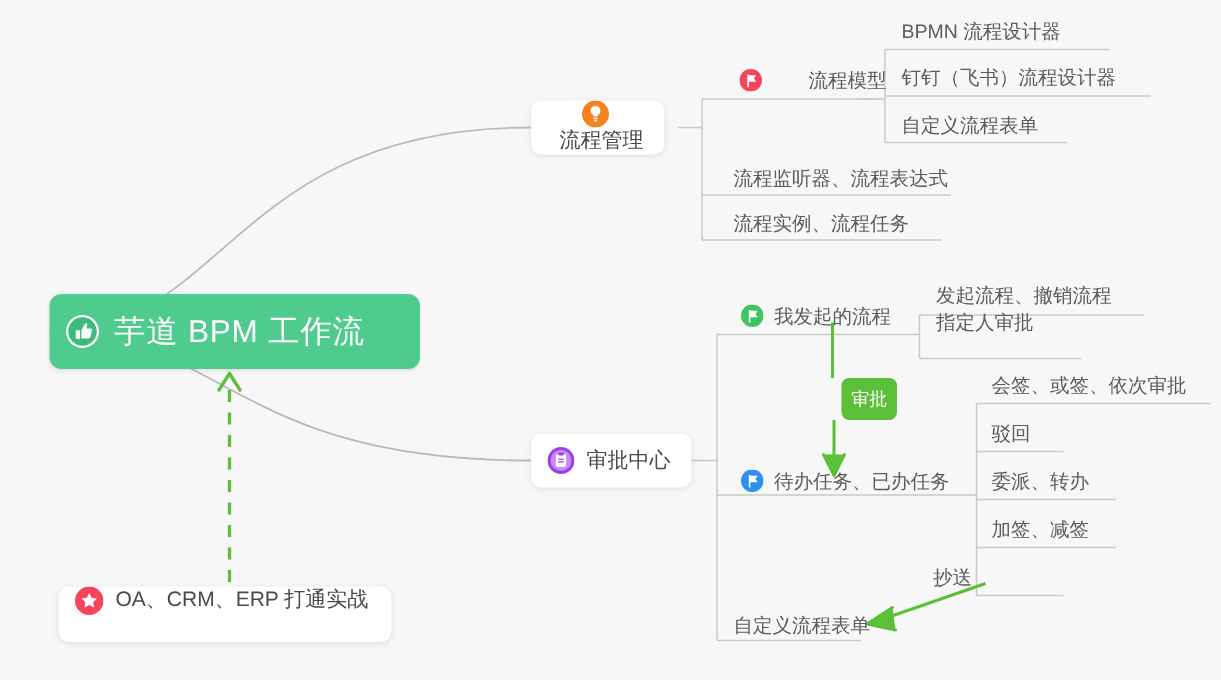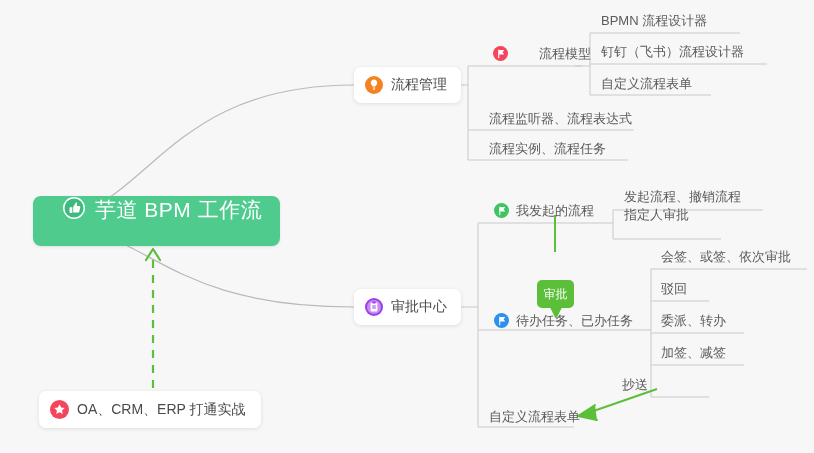--- a/index.html
+++ b/index.html
@@ -33,22 +33,23 @@
   
   .root-node {
     position: absolute;
     left: 33px;
     top: 196px;
     width: 247px;
     height: 50px;
     border-radius: 8px;
     background: #4ECB8D;
     display: flex;
+    align-items: center;
     box-sizing: border-box;
-    padding-left: 29px;
+    padding-left: 10px;
     box-shadow: 0 1px 3px rgba(0,0,0,0.09);
   }
   .root-label {
     color: #ffffff;
     font-size: 21px;
     letter-spacing: 0.5px;
     margin-left: 9px;
     white-space: nowrap;
   }
 
@@ -63,33 +64,33 @@
     box-sizing: border-box;
     padding: 0 14px 0 11px;
     box-shadow: 0 1px 4px rgba(0,0,0,0.10);
     white-space: nowrap;
   }
   .branch-label {
     font-size: 14px;
     color: #4a4a4a;
     margin-left: 8px;
   }
-  #branch-process { left: 354px; top: 67px; }
+  #branch-process { left: 354px; top: 67px; flex-direction: column; }
   #branch-approval { left: 354px; top: 289px; }
 
   
   .callout-node {
     position: absolute;
     left: 39px;
     top: 391px;
     height: 37px;
     border-radius: 7px;
     background: #ffffff;
     display: flex;
-    align-items: center;
+    align-items: flex-start;
     box-sizing: border-box;
     padding: 0 15px 0 11px;
     box-shadow: 0 1px 4px rgba(0,0,0,0.10);
     white-space: nowrap;
   }
   .callout-label {
     font-size: 14px;
     color: #4a4a4a;
     margin-left: 8px;
   }
@@ -112,30 +113,29 @@
   .icon {
     display: inline-block;
     flex: 0 0 auto;
     line-height: 0;
   }
   .icon svg { display: block; }
 
   
   .anno-chip {
     position: absolute;
-    left: 537px;
+    left: 561px;
     top: 252px;
     width: 37px;
     height: 28px;
     background: #5CBF3A;
     border-radius: 5px;
     display: flex;
     align-items: center;
     justify-content: center;
-    margin-top: 28px;
   }
   .anno-chip span {
     color: #ffffff;
     font-size: 12px;
     white-space: nowrap;
   }
 </style>
 </head>
 <body>
 

